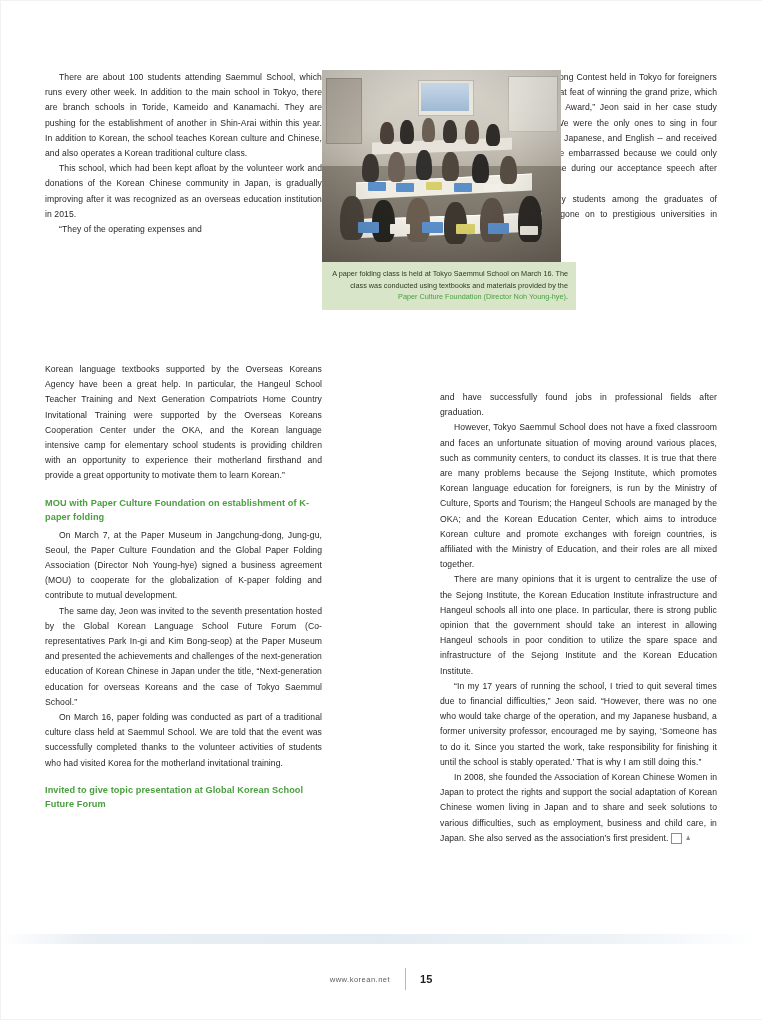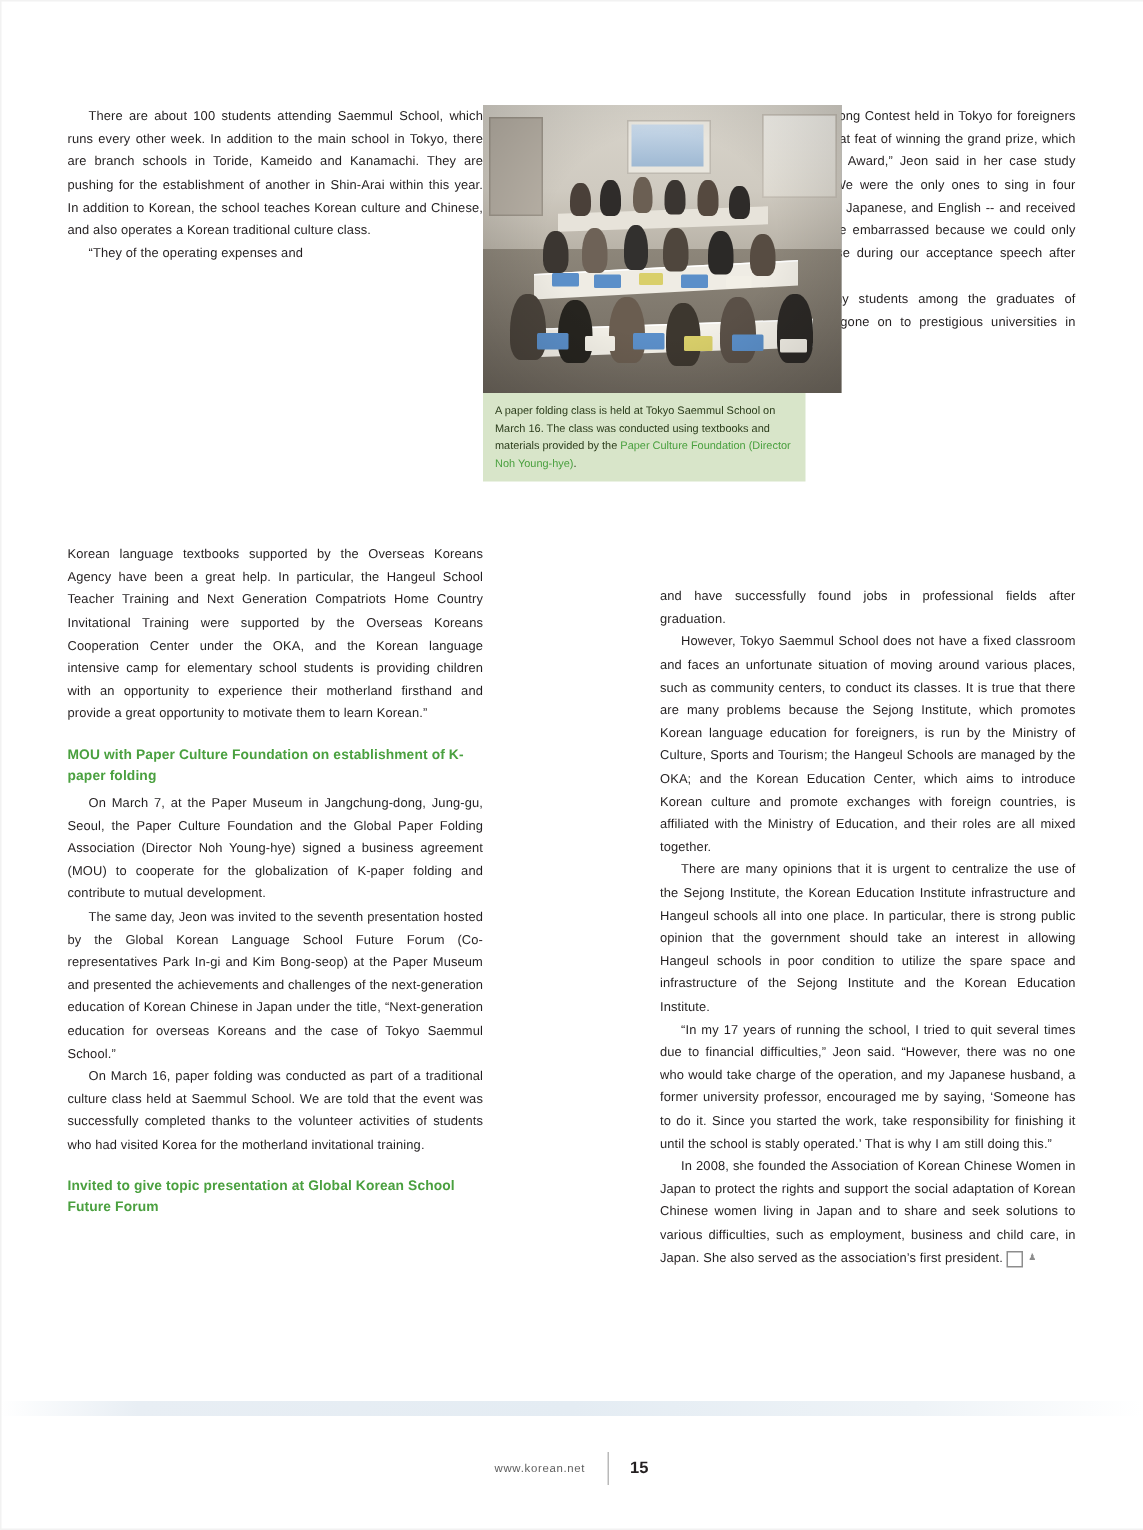--- a/index.html
+++ b/index.html
@@ -72,28 +72,28 @@
     width: 239px;
   }
   .figure-photo {
     width: 239px;
     height: 192px;
     position: relative;
     overflow: hidden;
     background: #6d6a62;
   }
   .caption {
-    width: 215px;
+    width: 254px;
     box-sizing: border-box;
     background: #d8e5c9;
     color: #2c3d1c;
     font-size: 7.3px;
     line-height: 11.6px;
     padding: 6px 8px 7px 8px;
-    text-align: left;
+    text-align: right;
   }
   .caption .cap-green {
     color: #4aa03f;
   }
   
   .under-figure {
     position: absolute;
     left: 0;
     top: 292px;
     width: 672px;
@@ -218,20 +218,21 @@
 </style>
 </head>
 <body>
 
 <div class="page">
 
   <div class="content">
 
     <div class="col left">
       <p>There are about 100 students attending Saemmul School, which runs every other week. In addition to the main school in Tokyo, there are branch schools in Toride, Kameido and Kanamachi. They are pushing for the establishment of another in Shin-Arai within this year. In addition to Korean, the school teaches Korean culture and Chinese, and also operates a Korean traditional culture class.</p>
+      <p>This school, which had been kept afloat by the volunteer work and donations of the Korean Chinese community in Japan, is gradually improving after it was recognized as an overseas education institution in 2015.</p>
       <p>“They of the operating expenses and</p>
     </div>
 
     <div class="col right">
       <p class="noindent">International Red and White Song Contest held in Tokyo for foreigners in Japan and achieved the great feat of winning the grand prize, which was the Minister of Tourism’s Award,” Jeon said in her case study presentation on March 10. “We were the only ones to sing in four languages -- Korean, Chinese, Japanese, and English -- and received a lot of attention, but we were embarrassed because we could only express ourselves in Japanese during our acceptance speech after winning the award.”</p>
       <p>She said there are many students among the graduates of Saemmul School who have gone on to prestigious universities in Japan</p>
     </div>
 
     <div class="figure">
       <div class="figure-photo">

